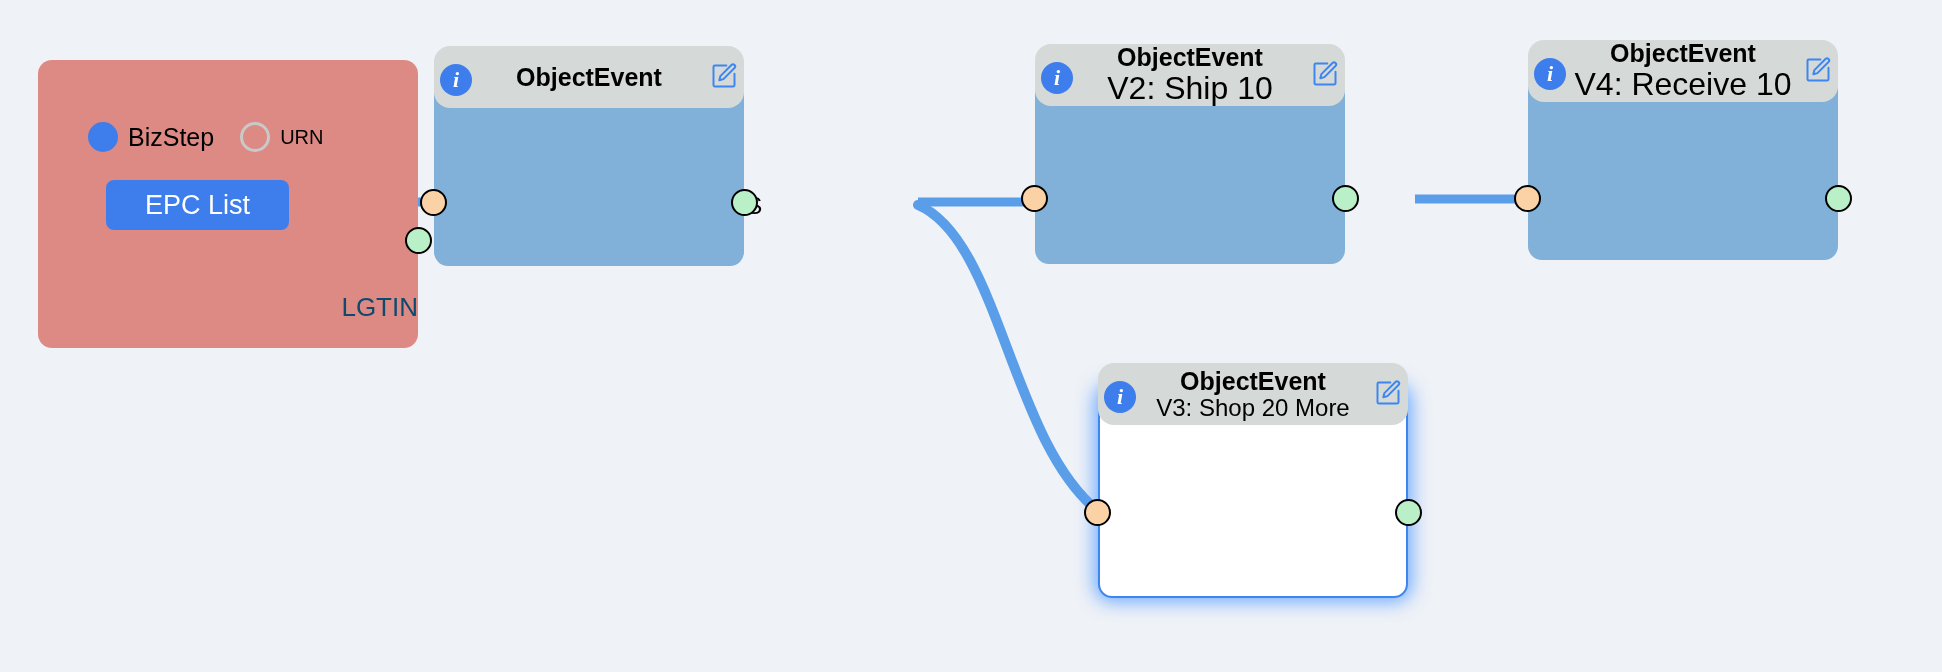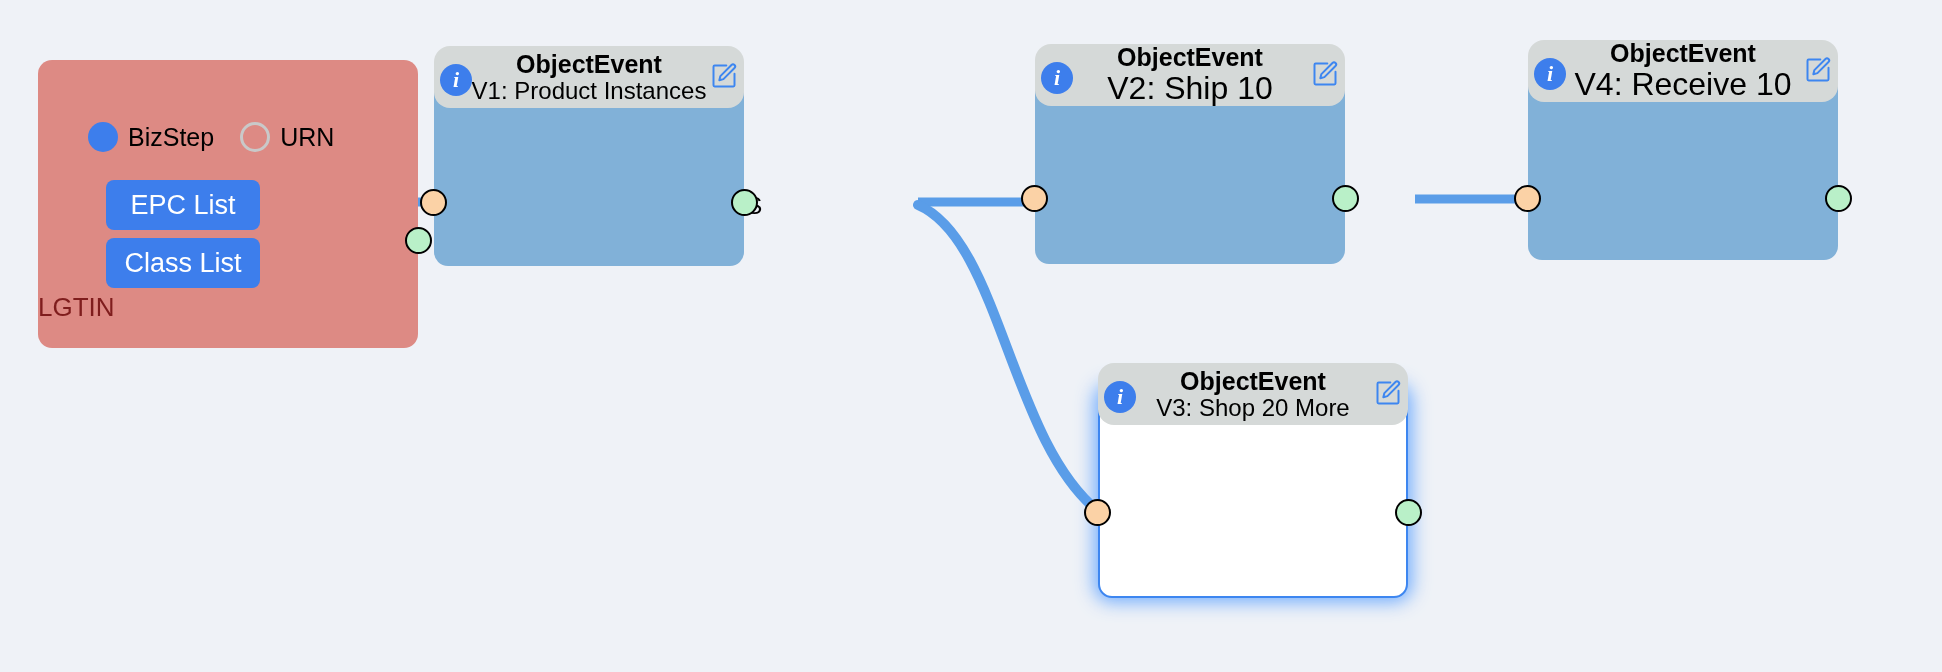--- a/index.html
+++ b/index.html
@@ -101,22 +101,22 @@
     background: #3d7eec;
     color: #ffffff;
     border: none;
     border-radius: 8px;
     display: flex; align-items: center; justify-content: center;
     cursor: pointer;
   }
   .ident-footer {
     position: absolute;
     left: 0; right: 0;
-    text-align: left;
-    color: #7f1d1d;
+    text-align: right;
+    color: #0c4a6e;
   }
 
   
   .port {
     position: absolute;
     width: 27px; height: 27px;
     border-radius: 50%;
     border: 2px solid #000;
     z-index: 6;
   }
@@ -141,40 +141,38 @@
 
   <div class="node" style="left:38px; top:38px; width:380px; height:310px;">
 
 
     <div class="ident" style="left:0; top:22px; width:380px; height:288px;">
 
       <div class="radio-row" style="left:50px; top:62px;">
         <span class="dot-filled"></span>
         <span class="radio-label" style="font-size:25px;">BizStep</span>
         <span class="dot-empty"></span>
-        <span class="radio-label" style="font-size:25px;">URN</span>
-      </div>
-
-      <button class="btn" style="left:68px; top:120px; width:154px; height:50px; font-size:27px;">EPC List</button>
-
-      <button class="btn" style="left:68px; top:178px; width:154px; height:50px; font-size:27px;">Class List</button>
+        <span class="radio-label" style="font-size:20px;">URN</span>
+      </div>
+
+      <button class="btn" style="left:68px; top:120px; width:183px; height:50px; font-size:27px;">EPC List</button>
+
 
       <div class="ident-footer" style="top:232px; font-size:26px;">LGTIN</div>
     </div>
 
     <span class="port green" style="left:367px; top:189px;"></span>
   </div>
 
   <div class="node" style="left:434px; top:46px; width:310px; height:220px;">
 
     <div class="oe" style="left:0; top:24px; width:310px; height:196px;"></div>
 
     <div class="node-header" style="left:0; top:0; width:310px; height:62px; flex-direction:column; justify-content:center;">
       <div class="hdr-title" style="font-size:25px;">ObjectEvent</div>
-      <div class="hdr-sub" style="font-size:24px;">V1: Product Instances</div>
     </div>
 
     <span class="info-badge" style="left:6px; top:18px; width:32px; height:32px; font-size:22px;">i</span>
 
     <span class="edit-icon" style="right:6px; top:16px; width:28px; height:28px;">
       <svg width="28" height="28" viewBox="0 0 24 24" fill="none" stroke="#3d86f0" stroke-width="1.7" stroke-linecap="round" stroke-linejoin="round">
         <path d="M14 3H4a1 1 0 0 0-1 1v16a1 1 0 0 0 1 1h16a1 1 0 0 0 1-1V10"></path>
         <path d="M18.4 2.6a1.8 1.8 0 0 1 2.6 2.6L11.5 14.7 8 15.6l.9-3.5 9.5-9.5z"></path>
       </svg>
     </span>

